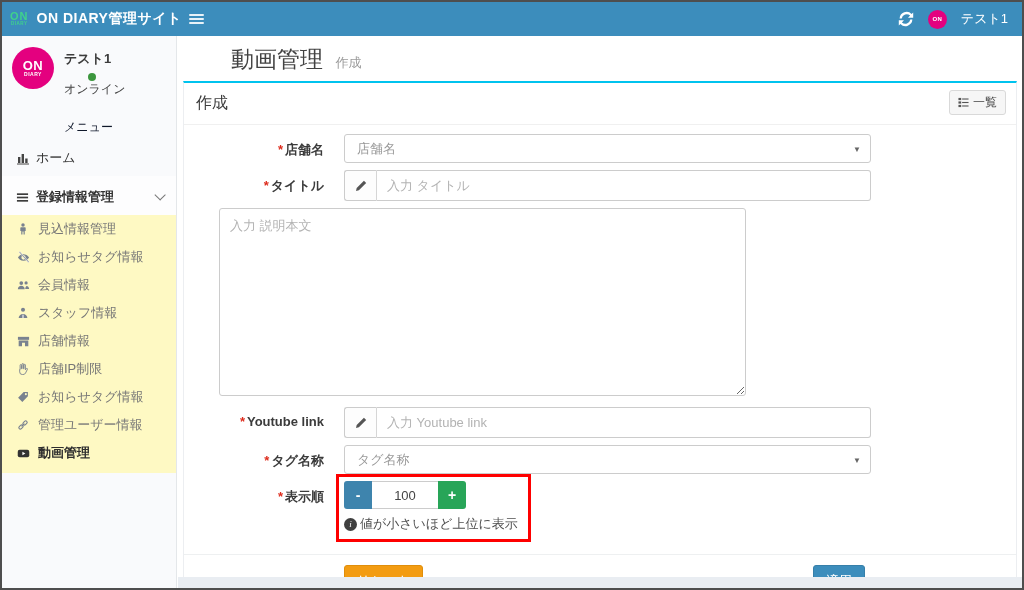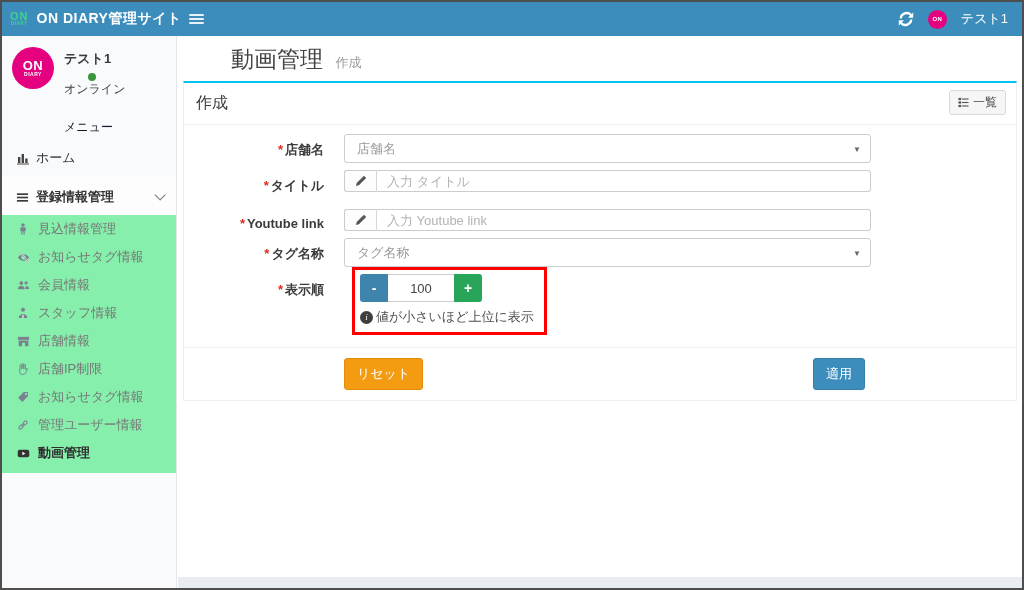--- a/index.html
+++ b/index.html
@@ -29,21 +29,21 @@
   .user-info { padding:3px 0 0 10px; }
   .user-name { font-size:13px; color:#3c3c3c; font-weight:bold; margin-bottom:5px; }
   .user-status { font-size:12px; color:#444; display:flex; align-items:center;flex-direction:column; }
   .dot-online { width:8px; height:8px; border-radius:50%; background:#3c963d; margin-right:6px; }
   .menu-label { font-size:12px; color:#0f172a; padding:12px 12px 4px 11px;text-align:center; }
   ul.side-menu { list-style:none; }
   .side-item { display:flex; align-items:center; padding:9px 14px; color:#333; cursor:pointer; }
   .side-item .ic { width:20px; display:flex; flex:none; }
   .section-item { font-weight:bold; padding:12px 14px 9px 14px; background:#fdfdfe; }
   .section-item .chev { margin-left:auto; width:8px; height:8px; border-right:1.5px solid #777; border-bottom:1.5px solid #777; transform:rotate(45deg) translateY(-3px); }
-  ul.sub-menu { list-style:none; background:#86efac; padding-bottom:6px; }
+  ul.sub-menu { list-style:none; background:#fef9c3; padding-bottom:6px; }
   .sub-item { display:flex; align-items:center; padding:5px 14px 5px 15px; color:#777; font-size:13px; cursor:pointer; }
   .sub-item .ic { width:21px; display:flex; flex:none; }
   .sub-item.active { color:#2f2f2f; font-weight:bold; }
 
   
   .main { position:absolute; top:34px; left:176px; right:0; bottom:0; background:#fff; }
   .content-header { padding:8px 15px 6px 6px;margin-left:47px; }
   .page-title { font-size:23px; font-weight:normal; color:#424242; display:inline; }
   .page-subtitle { font-size:13px; color:#9a9a9a; margin-left:8px; }
   .box { margin:0 5px; background:#fff; border:1px solid #eceef1; border-top:2px solid #00c3ee; }
@@ -52,21 +52,21 @@
   .list-btn { position:absolute; right:10px; top:7px; display:flex; align-items:center; gap:4px; background:#f6f6f6; border:1px solid #d9d9d9; border-radius:3px; padding:3px 8px; font-size:12px; color:#444; cursor:pointer; }
   .box-body { padding:9px 15px 0 15px; }
   .frow { display:flex; margin-bottom:7px; }
   .flabel { width:125px; flex:none; text-align:right; padding-top:7px; font-size:13px; font-weight:bold; color:#3b3b3b; }
   .flabel.top { padding-top:9px; }
   .req { color:#dd2b1c; margin-right:2px; font-weight:bold; }
   .fctl { margin-left:20px; width:527px; }
   .mock-select { position:relative; height:29px; border:1px solid #ccc; border-radius:3px; background:#fff; display:flex; align-items:center; padding:0 24px 0 12px; cursor:pointer; }
   .mock-select .ph { font-size:13px; color:#999; }
   .mock-select .caret { position:absolute; right:9px; top:10px; font-size:8px; color:#666; }
-  .igroup { display:flex; height:22px; }
+  .igroup { display:flex; height:31px; }
   .iaddon { width:33px; flex:none; border:1px solid #ccc; border-right:1px solid #d6d6d6; border-radius:3px 0 0 3px; background:#fdfdfd; display:flex; align-items:center; justify-content:center; }
   .igroup input { flex:1; border:1px solid #ccc; border-left:none; border-radius:0 3px 3px 0; font-size:13px; padding:0 10px; color:#444; outline:none; font-family:inherit; }
   .igroup input::placeholder { color:#b3b3b3; }
   textarea.ftext { width:527px; height:188px; border:1px solid #ccc; border-radius:3px; resize:both; font-size:13px; padding:8px 10px; color:#444; outline:none; font-family:inherit; }
   textarea.ftext::placeholder { color:#b3b3b3; }
 
   .order-wrap { display:inline-block; border:3px solid #fe0000; padding:4px 10px 6px 5px; margin:-7px 0 0 -8px; }
   .spinner { display:flex; height:28px; }
   .spin-btn { width:28px; flex:none; border:none; color:#fff; font-size:14px; font-weight:bold; cursor:pointer; display:flex; align-items:center; justify-content:center; font-family:inherit; }
   .spin-minus { background:#3e84ad; border-radius:3px 0 0 3px; }
@@ -288,20 +288,23 @@
                 <svg viewBox="0 0 13 13" width="12" height="12">
                     <path d="M9.7.9l2.4 2.4-7.9 7.9-3.1.7.7-3.1z" fill="#555"></path>
                   </svg>
               </span>
               <input type="text" placeholder="入力 タイトル" style="">
             </div>
           </div>
         </div>
 
         <div class="frow">
+          <div class="fctl">
+            <textarea class="ftext" placeholder="入力 説明本文" style=""></textarea>
+          </div>
         </div>
 
         <div class="frow">
           <div class="flabel"><span class="req">*</span><span>Youtube link</span></div>
           <div class="fctl">
             <div class="igroup">
               <span class="iaddon">
                 <svg viewBox="0 0 13 13" width="12" height="12">
                     <path d="M9.7.9l2.4 2.4-7.9 7.9-3.1.7.7-3.1z" fill="#555"></path>
                   </svg>
@@ -314,21 +317,21 @@
         <div class="frow">
           <div class="flabel"><span class="req">*</span><span>タグ名称</span></div>
           <div class="fctl">
             <div class="mock-select">
               <span class="ph">タグ名称</span>
               <span class="caret">▼</span>
             </div>
           </div>
         </div>
 
-        <div class="frow" style="margin-bottom:0;gap:16px;">
+        <div class="frow" style="margin-bottom:0;">
           <div class="flabel"><span class="req">*</span><span>表示順</span></div>
           <div class="fctl">
             <div class="order-wrap">
               <div class="spinner">
                 <button class="spin-btn spin-minus">-</button>
                 <input type="text" value="100" style="">
                 <button class="spin-btn spin-plus">+</button>
               </div>
               <div class="order-help">
                 <span class="info-ic">i</span>

